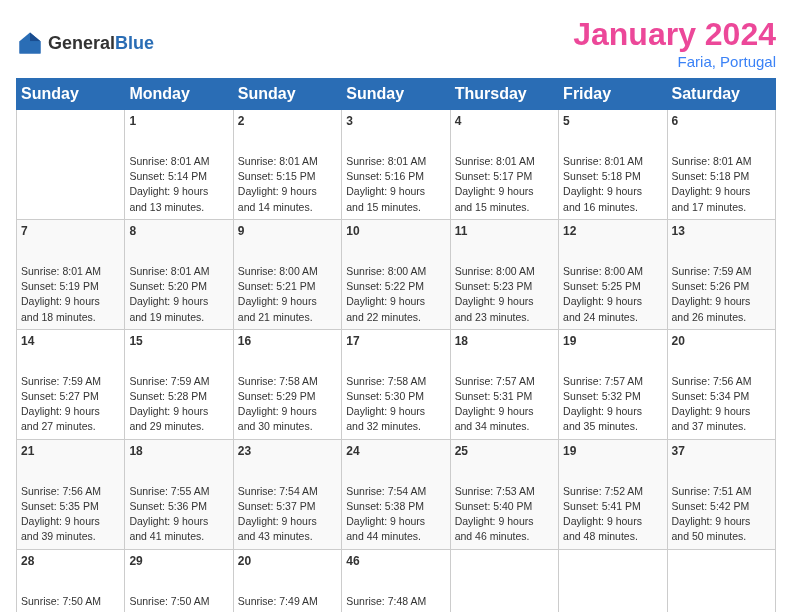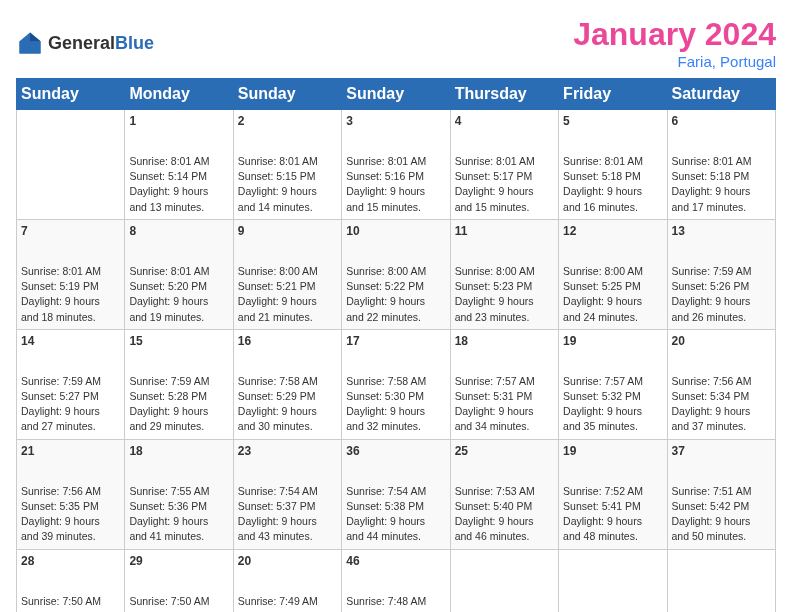--- a/index.html
+++ b/index.html
@@ -217,21 +217,21 @@
         </td>
         <td>
           <span class="day-num">18</span>
           <div class="day-info">Sunrise: 7:55 AM<br>Sunset: 5:36 PM<br>Daylight: 9 hours<br>and 41 minutes.</div>
         </td>
         <td>
           <span class="day-num">23</span>
           <div class="day-info">Sunrise: 7:54 AM<br>Sunset: 5:37 PM<br>Daylight: 9 hours<br>and 43 minutes.</div>
         </td>
         <td>
-          <span class="day-num">36</span>
+          <span class="day-num">24</span>
           <div class="day-info">Sunrise: 7:54 AM<br>Sunset: 5:38 PM<br>Daylight: 9 hours<br>and 44 minutes.</div>
         </td>
         <td>
           <span class="day-num">25</span>
           <div class="day-info">Sunrise: 7:53 AM<br>Sunset: 5:40 PM<br>Daylight: 9 hours<br>and 46 minutes.</div>
         </td>
         <td>
           <span class="day-num">19</span>
           <div class="day-info">Sunrise: 7:52 AM<br>Sunset: 5:41 PM<br>Daylight: 9 hours<br>and 48 minutes.</div>
         </td>

